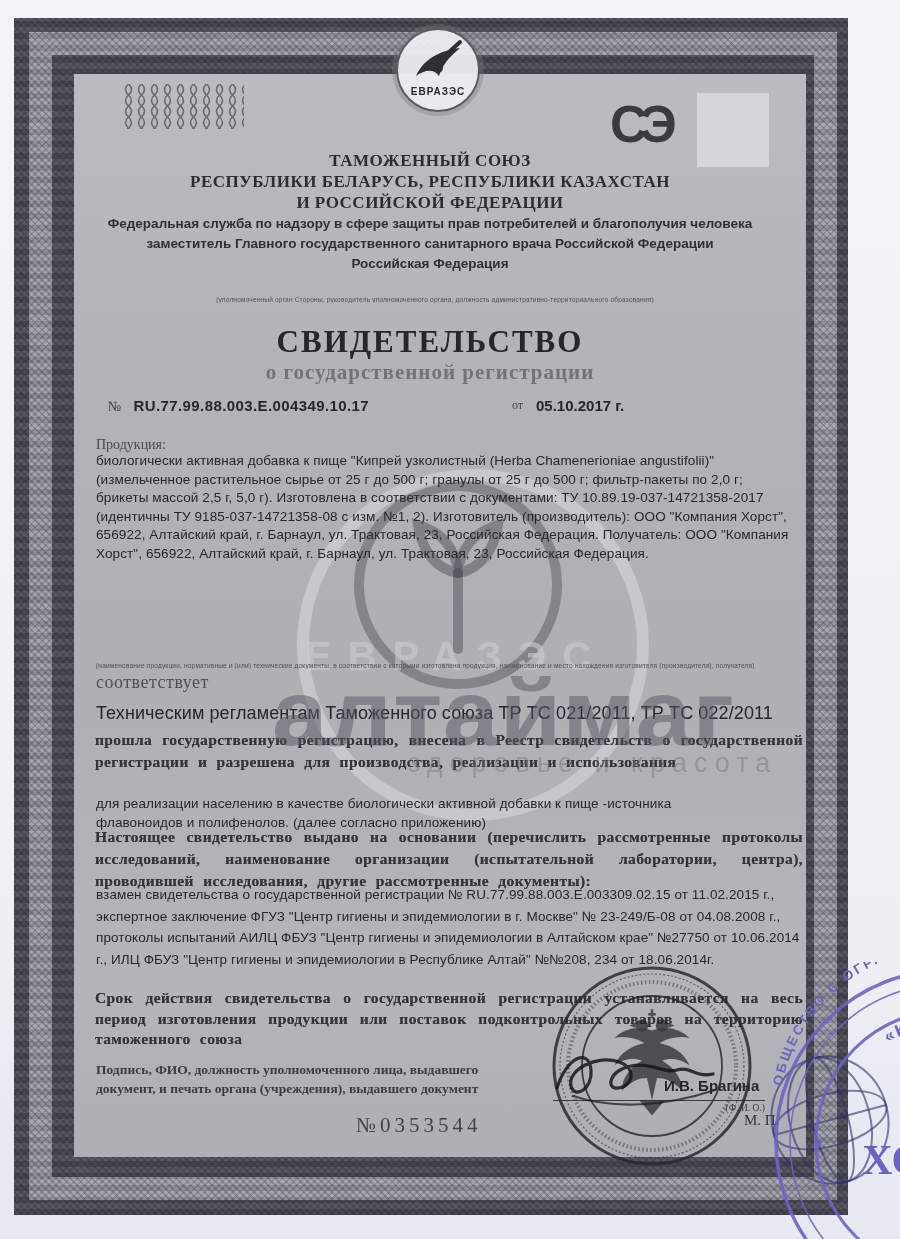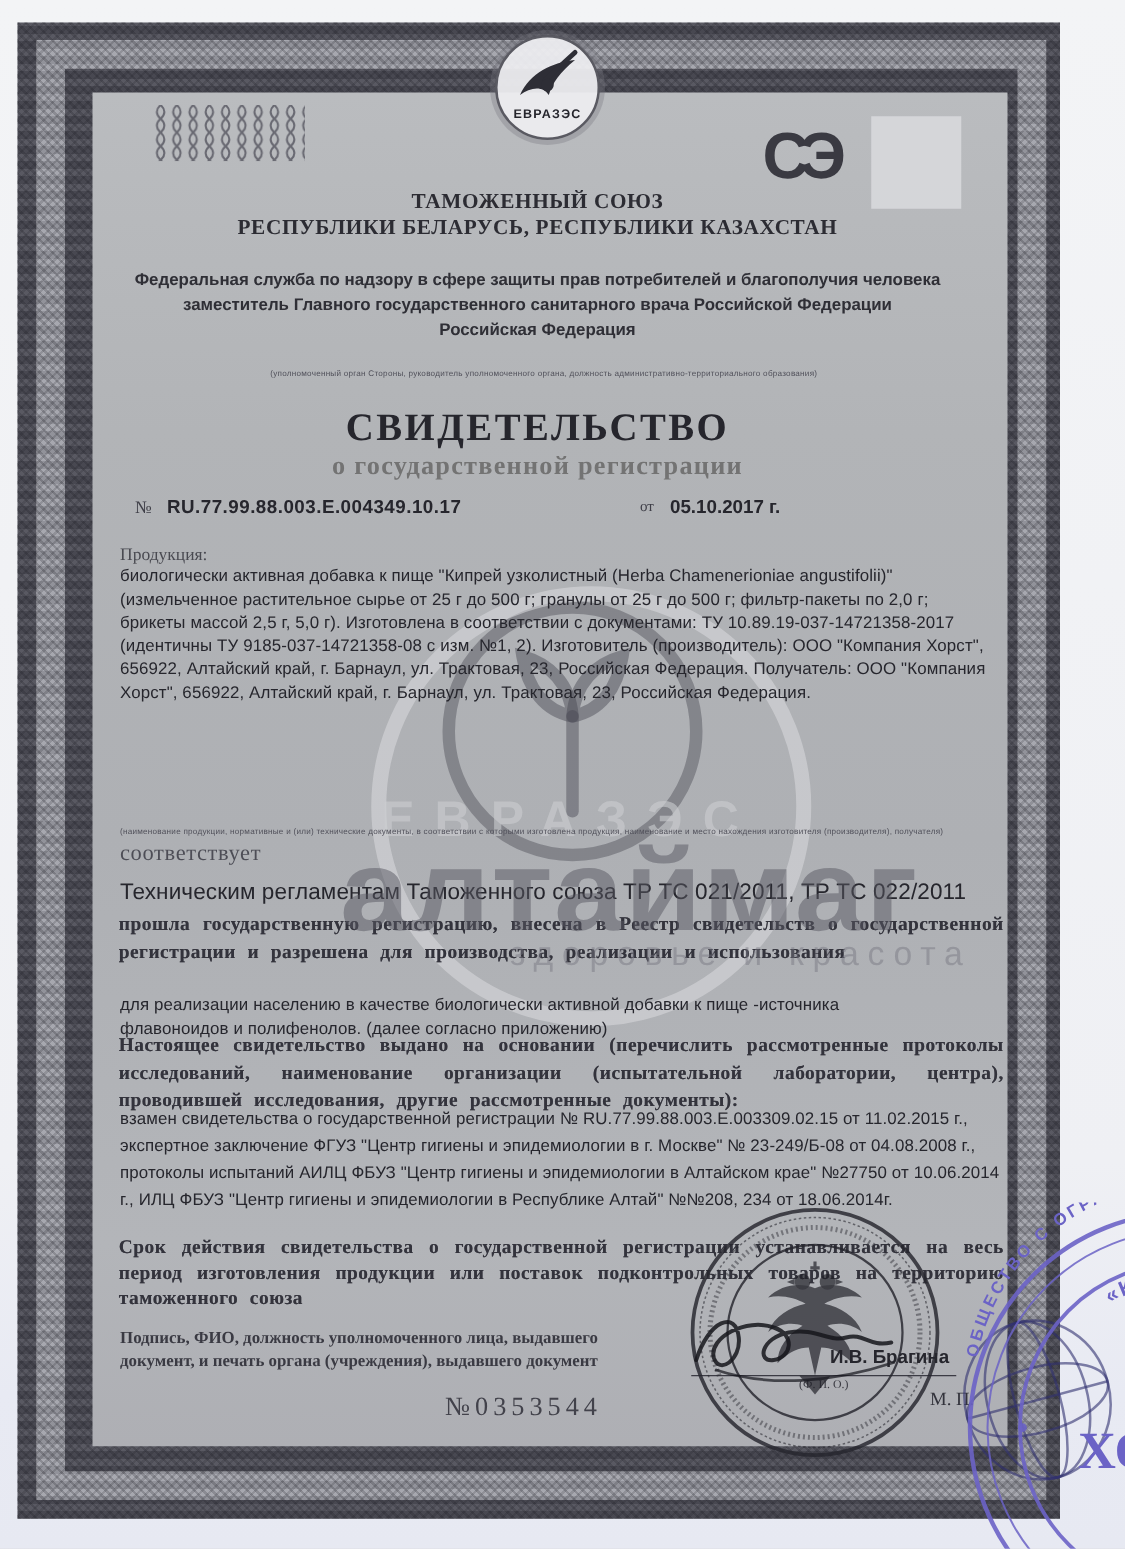--- a/index.html
+++ b/index.html
@@ -29,21 +29,21 @@
   .title-sub{font-size:21px;font-weight:bold;letter-spacing:1px;color:#737373;}
   .para-ser{font-size:15.5px;color:#33333c;text-align:justify;line-height:22px;letter-spacing:.4px;word-spacing:5px;font-weight:600;text-shadow:0 0 .5px rgba(40,40,50,.6);}
   .para-sans{font-size:13.5px;color:#26262d;line-height:18.6px;font-weight:normal;letter-spacing:.1px;}
   .z6{z-index:6;} .z7{z-index:7;} .z8{z-index:8;} .z9{z-index:9;} .z10{z-index:10;} .z11{z-index:11;}
 
   .wm-brand{font-size:100px;font-weight:bold;color:rgba(88,88,97,.50);letter-spacing:1px;transform:scaleY(.92);white-space:nowrap;}
   .wm-tag{font-size:27px;color:rgba(120,120,130,.48);letter-spacing:7px;white-space:nowrap;}
   .wm-eurasec{font-size:40px;font-weight:bold;color:rgba(203,205,209,.60);letter-spacing:16px;white-space:nowrap;}
 
   .sig-line{border-top:1.4px solid #3b3b44;}
-  .fio{font-size:9.5px;color:#3c3c44;text-align:center;}
+  .fio{font-size:9.5px;color:#3c3c44;text-align:right;}
 </style>
 </head>
 <body>
 
 <div id="page">
 
   <div class="a cert">
     <div class="a stripe-frame"></div>
     <div class="a frame-texture"></div>
     <div class="a paper"></div>
@@ -68,20 +68,21 @@
     <div class="a ctr" style="left:0;top:56px;width:80px;font-size:10px;font-weight:bold;letter-spacing:1px;color:#26262d;">ЕВРАЗЭС</div>
   </div>
 
   <svg class="a z6" style="left:606px;top:96px;" width="100" height="56" viewBox="0 0 100 56">
     <text x="4" y="46" font-family="Liberation Sans, sans-serif" font-size="52" font-weight="900" letter-spacing="-7" fill="#3a3a42">СЭ</text>
   </svg>
   <div class="a z6" style="left:697px;top:93px;width:72px;height:74px;background:rgba(216,217,221,.88);"></div>
 
   <div class="a ctr ser hdr-b z6" style="left:80px;top:151px;width:700px;">ТАМОЖЕННЫЙ СОЮЗ</div>
   <div class="a ctr ser hdr-b z6" style="left:80px;top:172px;width:700px;">РЕСПУБЛИКИ БЕЛАРУСЬ, РЕСПУБЛИКИ КАЗАХСТАН</div>
+  <div class="a ctr ser hdr-b z6" style="left:80px;top:193px;width:700px;">И РОССИЙСКОЙ ФЕДЕРАЦИИ</div>
   <div class="a ctr hdr-s z6" style="left:80px;top:216px;width:700px;">Федеральная служба по надзору в сфере защиты прав потребителей и благополучия человека</div>
   <div class="a ctr hdr-s z6" style="left:80px;top:236px;width:700px;">заместитель Главного государственного санитарного врача Российской Федерации</div>
   <div class="a ctr hdr-s z6" style="left:80px;top:256px;width:700px;">Российская Федерация</div>
   <div class="a ctr micro z6" style="left:125px;top:296px;width:620px;text-align:center;">(уполномоченный орган Стороны, руководитель уполномоченного органа, должность административно-территориального образования)</div>
 
   <div class="a ctr ser title-main z6" style="left:80px;top:324px;width:700px;">СВИДЕТЕЛЬСТВО</div>
   <div class="a ctr ser title-sub z6" style="left:80px;top:360px;width:700px;">о государственной регистрации</div>
 
   <div class="a z6" style="left:108px;top:397px;width:700px;font-size:15px;">
     <span class="ser" style="color:#3f3f48;font-size:14px;">№</span>

